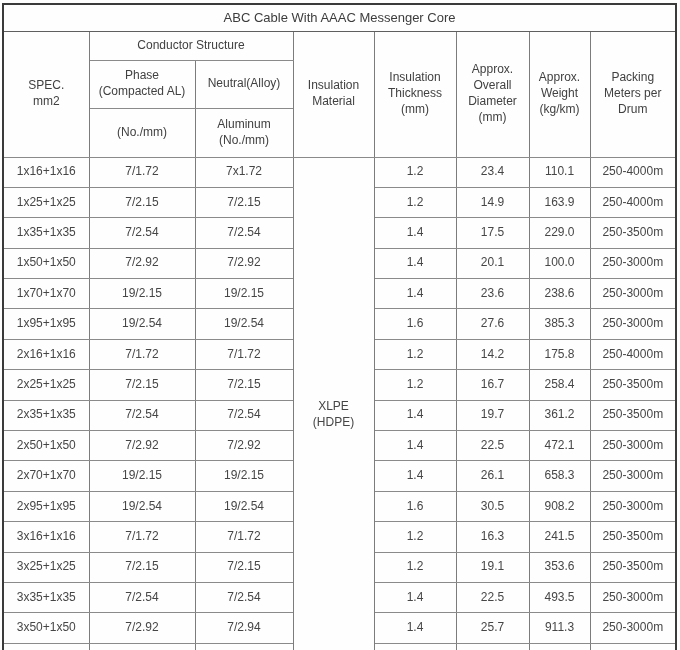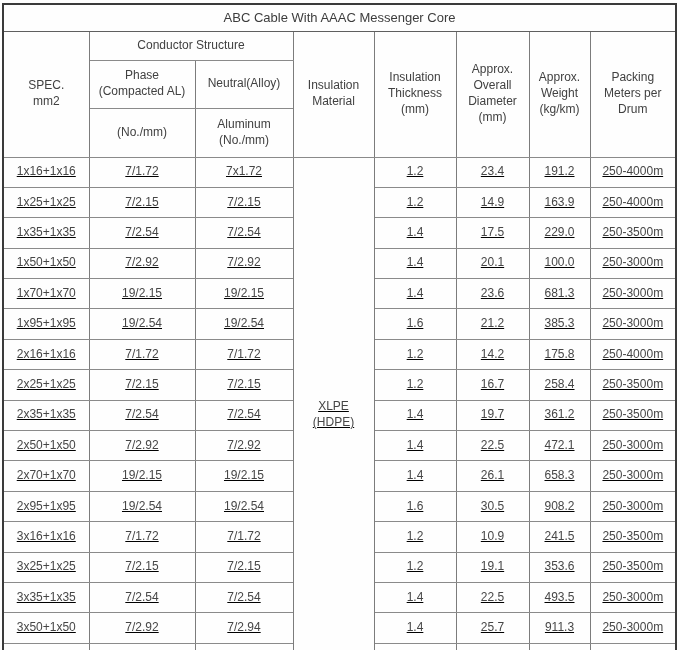--- a/index.html
+++ b/index.html
@@ -43,21 +43,21 @@
     height: 27px;
   }
   tr.title-row td {
     font-size: 13px;
     color: #3c3c3c;
     border-bottom-color: #5f5f5f;
   }
   tr.hrow-a { height: 29px; }
   tr.hrow-b { height: 48px; }
   tr.hrow-c { height: 49px; }
-  tr.data-row { height: 30.4px; text-decoration: underline; }
+  tr.data-row { height: 30.4px; }
   tr.data-row td { color: #464646; }
   td.ins-cell { color: #464646; }
 </style>
 </head>
 <body>
 
 <div class="sheet">
   <table class="spec-table">
     <colgroup>
       <col style="width:86px">
@@ -104,21 +104,21 @@
 (No./mm)</th>
       </tr>
     <tr class="data-row">
       <td>1x16+1x16</td>
       <td>7/1.72</td>
       <td>7x1.72</td>
       <td class="ins-cell" rowspan="17">XLPE
 (HDPE)</td>
       <td>1.2</td>
       <td>23.4</td>
-      <td>191.2</td>
+      <td>110.1</td>
       <td>250-4000m</td>
     </tr>
         <tr class="data-row">
       <td>1x25+1x25</td>
       <td>7/2.15</td>
       <td>7/2.15</td>
 
       <td>1.2</td>
       <td>14.9</td>
       <td>163.9</td>
@@ -144,30 +144,30 @@
       <td>100.0</td>
       <td>250-3000m</td>
     </tr>
         <tr class="data-row">
       <td>1x70+1x70</td>
       <td>19/2.15</td>
       <td>19/2.15</td>
 
       <td>1.4</td>
       <td>23.6</td>
-      <td>681.3</td>
+      <td>238.6</td>
       <td>250-3000m</td>
     </tr>
         <tr class="data-row">
       <td>1x95+1x95</td>
       <td>19/2.54</td>
       <td>19/2.54</td>
 
       <td>1.6</td>
-      <td>21.2</td>
+      <td>27.6</td>
       <td>385.3</td>
       <td>250-3000m</td>
     </tr>
         <tr class="data-row">
       <td>2x16+1x16</td>
       <td>7/1.72</td>
       <td>7/1.72</td>
 
       <td>1.2</td>
       <td>14.2</td>
@@ -223,21 +223,21 @@
       <td>30.5</td>
       <td>908.2</td>
       <td>250-3000m</td>
     </tr>
         <tr class="data-row">
       <td>3x16+1x16</td>
       <td>7/1.72</td>
       <td>7/1.72</td>
 
       <td>1.2</td>
-      <td>10.9</td>
+      <td>16.3</td>
       <td>241.5</td>
       <td>250-3500m</td>
     </tr>
         <tr class="data-row">
       <td>3x25+1x25</td>
       <td>7/2.15</td>
       <td>7/2.15</td>
 
       <td>1.2</td>
       <td>19.1</td>

